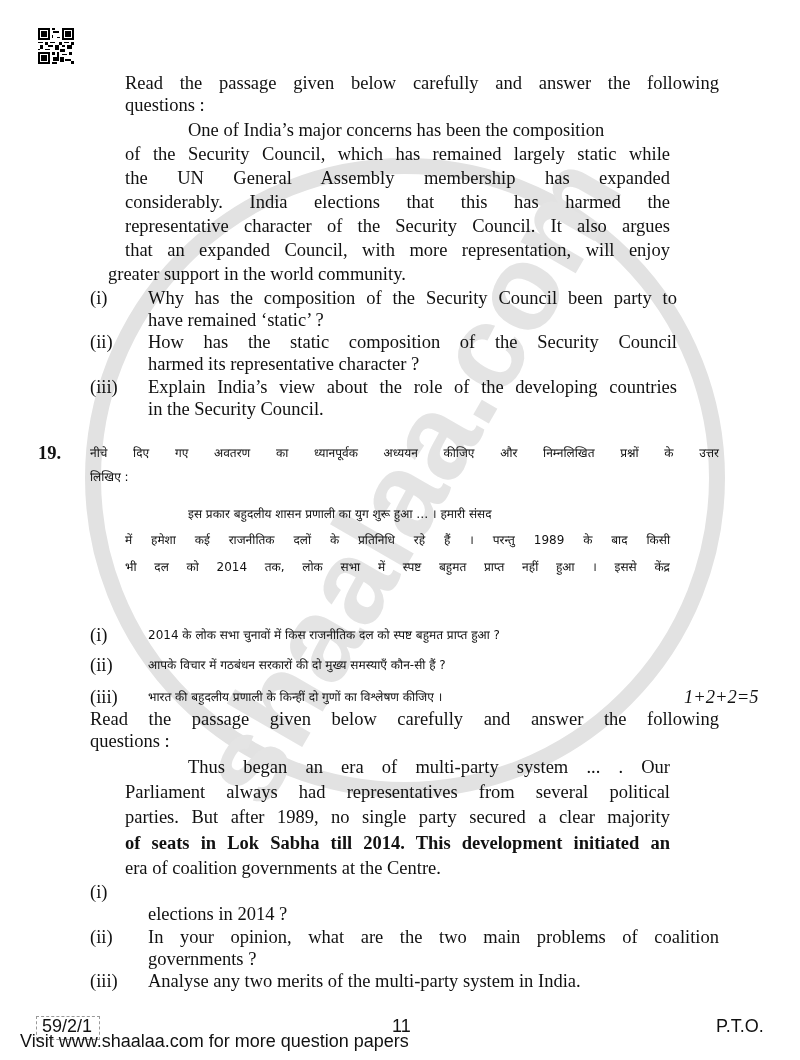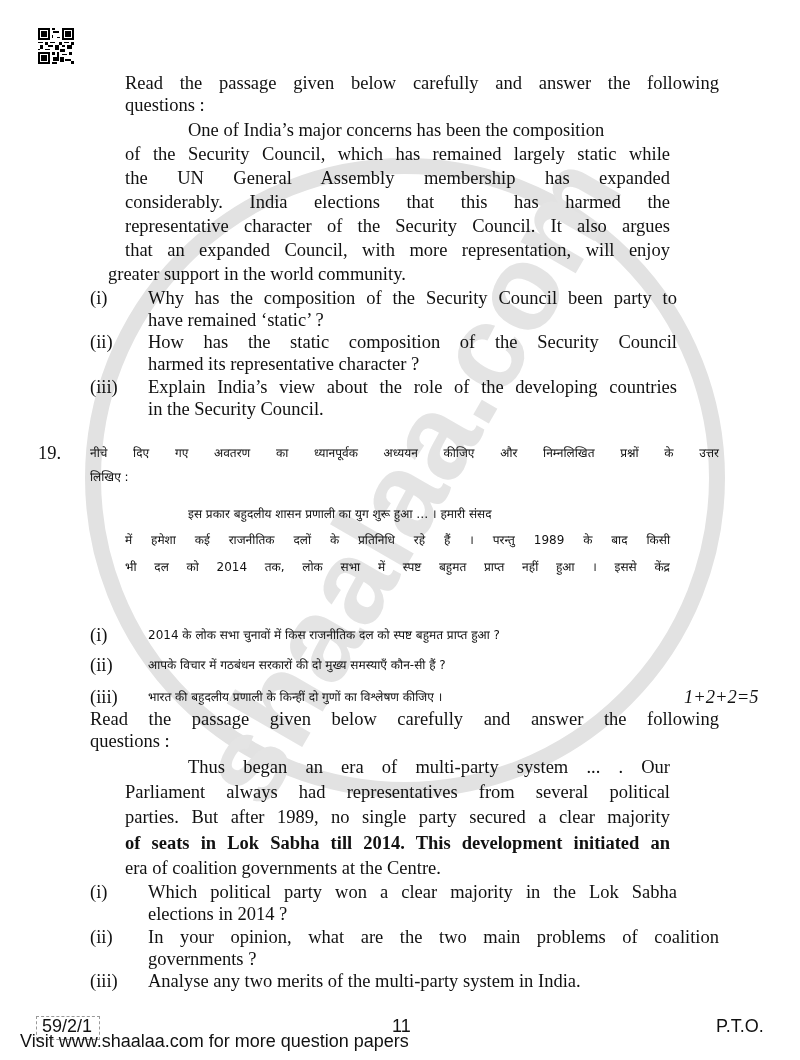--- a/index.html
+++ b/index.html
@@ -20,21 +20,21 @@
 
   .line {
     position: absolute; white-space: nowrap;
     font-family: "Liberation Serif", "DejaVu Serif", serif;
     font-size: 18.5px; line-height: 22px;
   }
   .justify {
     text-align: justify; text-align-last: justify; white-space: normal;
   }
   .dev { font-family: "DejaVu Sans", sans-serif; font-size: 12px; }
-  .qnum { font-weight: normal; }
+  .qnum { font-weight: bold; }
   .italic { font-style: italic; }
 
   .footer-sans { font-family: "Liberation Sans", "DejaVu Sans", sans-serif; }
   .code-box {
     position: absolute; left: 36px; top: 1016px; width: 62px; height: 22px;
     border: 1px dashed #999999;
   }
 </style>
 </head>
 <body>
@@ -134,21 +134,20 @@
     <div class="line justify" style="left:90px; top:708px; width:629px;">Read the passage given below carefully and answer the following</div>
     <div class="line" style="left:90px; top:730px;">questions :</div>
 
     <div class="line justify" style="left:188px; top:756px; width:482px;">Thus began an era of multi-party system ... . Our</div>
     <div class="line justify" style="left:125px; top:781px; width:545px;">Parliament always had representatives from several political</div>
     <div class="line justify" style="left:125px; top:806px; width:545px;">parties. But after 1989, no single party secured a clear majority</div>
     <div class="line justify" style="left:125px; top:832px; width:545px;font-weight:bold;">of seats in Lok Sabha till 2014. This development initiated an</div>
     <div class="line" style="left:125px; top:857px;">era of coalition governments at the Centre.</div>
 
     <div class="line" style="left:90px; top:881px;">(i)</div>
-    <div class="line justify" style="left:148px; top:881px; width:529px;">Which political party won a clear majority in the Lok Sabha</div>
     <div class="line" style="left:148px; top:903px;">elections in 2014 ?</div>
 
     <div class="line" style="left:90px; top:926px;">(ii)</div>
     <div class="line justify" style="left:148px; top:926px; width:571px;">In your opinion, what are the two main problems of coalition</div>
     <div class="line" style="left:148px; top:948px;">governments ?</div>
 
     <div class="line" style="left:90px; top:970px;">(iii)</div>
     <div class="line" style="left:148px; top:970px;">Analyse any two merits of the multi-party system in India.</div>
 
     <div class="code-box"></div>

